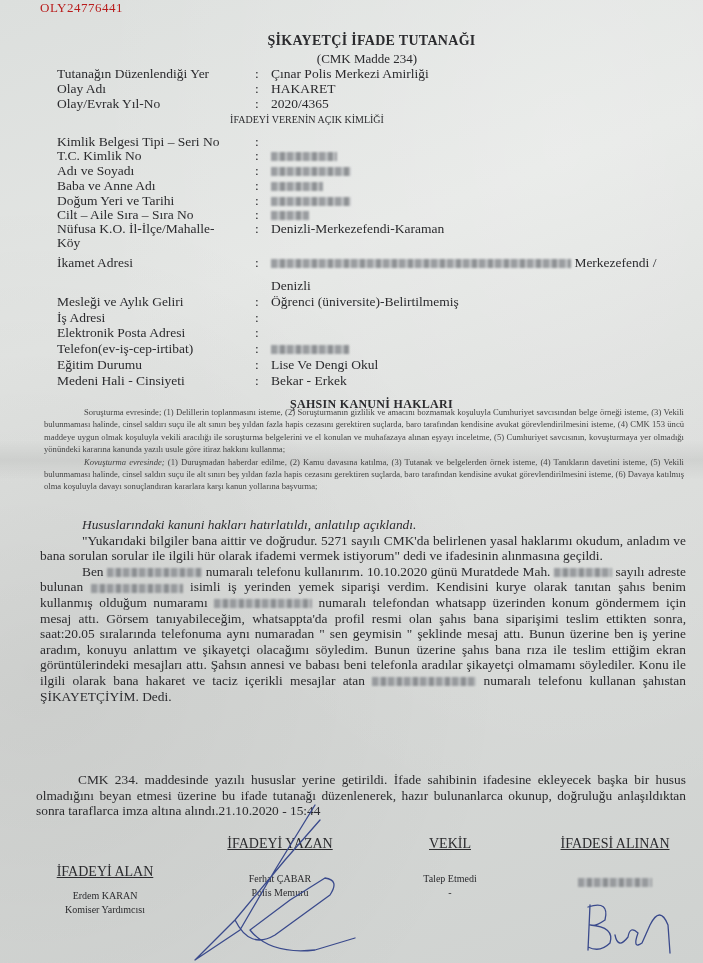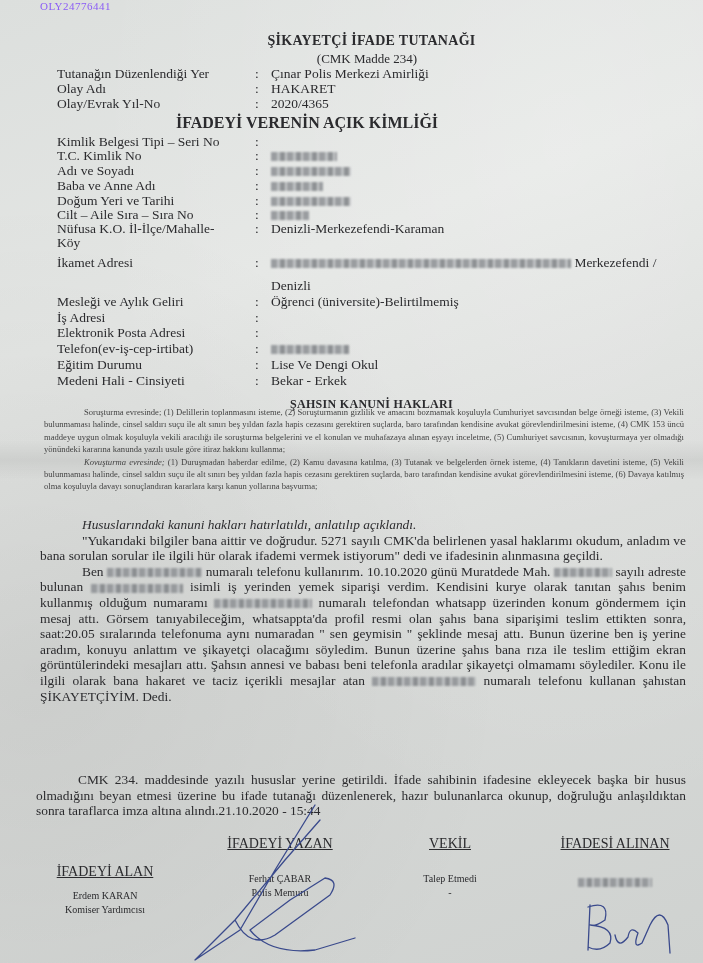--- a/index.html
+++ b/index.html
@@ -3,33 +3,33 @@
   <meta charset="utf-8">
   <style>
     html, body { margin: 0; padding: 0; }
     body {
       width: 703px; height: 963px; overflow: hidden; position: relative;
       background: linear-gradient(160deg, #dcdfdd 0%, #e4e6e4 30%, #d8dad8 60%, #cfd2d0 100%);
       font-family: "Liberation Serif", "DejaVu Serif", serif;
       color: #2b2b2e;
     }
     .abs { position: absolute; }
-    .docid { left: 40px; top: 0px; font-size: 11px; color: #8b5cf6; letter-spacing: 0.5px; }
+    .docid { left: 40px; top: 0px; font-size: 13px; color: #b91c1c; letter-spacing: 0.5px; }
     .title { left: 0; width: 703px; top: 33px; text-align: center; font-size: 14px; font-weight: bold; letter-spacing: 0.3px; padding-left: 40px; box-sizing: border-box;}
     .subtitle { left: 0; width: 703px; top: 51px; text-align: center; font-size: 13px; padding-left: 31px; box-sizing: border-box; }
     .row { position: absolute; left: 57px; font-size: 13.5px; line-height: 14px; white-space: nowrap; }
     .row .lbl { display: inline-block; width: 198px; }
     .row .colon { display: inline-block; width: 16px; }
     .row .val { display: inline-block; }
     .blur {
       display: inline-block; height: 9px; vertical-align: middle;
       background: repeating-linear-gradient(90deg, #8d9094 0 6px, #b9bcbe 6px 9px, #7f8286 9px 14px, #c4c6c8 14px 16px);
       filter: blur(1.2px); opacity: 0.85;
     }
-    .section-head { left: 0; width: 574px; text-align: center; font-weight: bold; font-size: 16px; padding-left: 40px; box-sizing: border-box; }
+    .section-head { left: 0; width: 574px; text-align: center; font-weight: normal; font-size: 10px; padding-left: 40px; box-sizing: border-box; }
     .small-head { left: 0; width: 703px; top: 397px; text-align: center; font-weight: bold; font-size: 12px; padding-left: 40px; box-sizing: border-box; letter-spacing: 0.3px; }
     .rights { left: 44px; width: 640px; font-size: 8.6px; line-height: 12.4px; text-align: justify; color: #444; }
     .rights p { margin: 0; text-indent: 40px; }
     .rights .italic-lead { font-style: italic; }
     .body-text { left: 40px; width: 646px; font-size: 13.4px; line-height: 15.6px; text-align: justify; }
     .body-text p { margin: 0; text-indent: 42px; }
     .closing { left: 36px; width: 650px; font-size: 13.4px; line-height: 15.6px; text-align: justify; }
     .closing p { margin: 0; text-indent: 42px; }
     .sig-col { position: absolute; text-align: center; font-size: 13.5px; }
     .sig-col .role { text-decoration: underline; font-size: 14px; }

